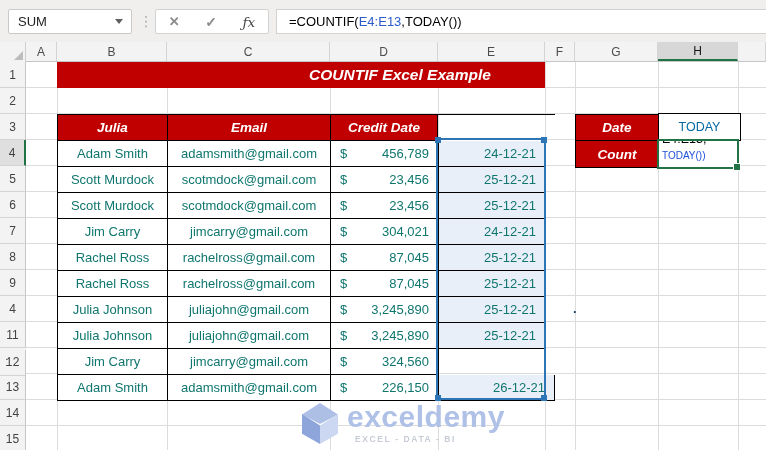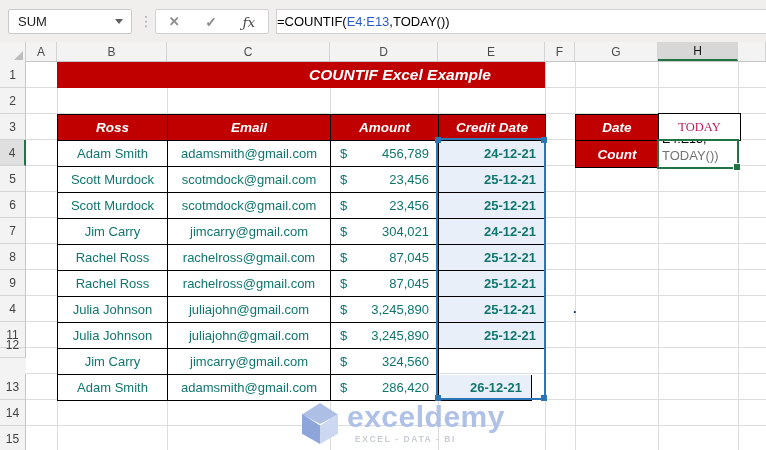--- a/index.html
+++ b/index.html
@@ -15,21 +15,21 @@
             border-top:5px solid #5f5f5f;margin-right:8px;}
   .vdots{position:absolute;left:139px;top:12px;color:#a8a8a8;font-size:14px;line-height:18px;}
   .fbtns{position:absolute;left:155px;top:9px;width:114px;height:25px;background:#fff;
          border:1px solid #d2d2d2;border-radius:2px;display:flex;align-items:center;
          justify-content:space-around;box-sizing:border-box;}
   .fbtns .x{color:#8b8b8b;font-size:13px;font-weight:bold;}
   .fbtns .chk{color:#8b8b8b;font-size:14px;font-weight:bold;}
   .fbtns .fx{color:#454545;font-size:13.5px;font-style:italic;font-family:"DejaVu Serif",serif;}
   .fbar{position:absolute;left:276px;top:9px;width:492px;height:25px;background:#fff;
         border:1px solid #d2d2d2;display:flex;align-items:center;font-size:13px;color:#000;box-sizing:border-box;}
-  .fbar .txt{padding-left:0;white-space:pre;}
+  .fbar .txt{padding-left:12px;white-space:pre;}
   .fbar .ref{color:var(--formula-ref-blue,#2B5CC8);}
 
   
   .colheads{position:absolute;left:0;top:42px;width:766px;height:20px;background:#f3f3f3;
             border-bottom:1px solid #c6c6c6;box-sizing:border-box;}
   .colh{position:absolute;top:0;height:19px;display:flex;align-items:center;justify-content:center;
         font-size:12px;color:#4c4c4c;border-right:1px solid #d4d4d4;box-sizing:border-box;}
   .colh.sel{background:#d7d7d7;border-bottom:2px solid var(--editing-border-green,#217346);color:#141414;}
   .corner{position:absolute;left:0;top:42px;width:26px;height:20px;background:#f3f3f3;
           border-right:1px solid #cfcfcf;box-sizing:border-box;}
@@ -52,38 +52,38 @@
   .banner span{color:#fff;font-weight:bold;font-style:italic;font-size:15.5px;white-space:nowrap;}
 
   
   #datatable{position:absolute;left:57px;top:114px;border-top:1px solid #000;border-left:1px solid #000;}
   .trow{display:flex;height:26px;}
   .tcell{box-sizing:border-box;border-right:1px solid #000;border-bottom:1px solid #000;
          display:flex;align-items:center;justify-content:center;font-size:13px;color:#0f766e;background:#fff;
          white-space:nowrap;overflow:hidden;}
   .tcell.hdr{background:var(--brand-red,#C00000);color:#fff;font-weight:bold;font-style:italic;font-size:13.5px;}
   .tcell.amount{justify-content:space-between;padding:0 9px;}
-  .tcell.date{justify-content:flex-end;padding-right:9px;background:var(--selection-fill-blue,#E9EFF9);font-weight:bold;}
+  .tcell.date{justify-content:flex-end;padding-right:9px;background:var(--selection-fill-blue,#E9EFF9);}
 
   
   .selbox{position:absolute;left:436px;top:138px;width:110px;height:262px;box-sizing:border-box;
           border:2px solid var(--selection-border-blue,#2E75B6);pointer-events:none;}
   .handle{position:absolute;width:6px;height:6px;background:var(--selection-border-blue,#2E75B6);}
   .h-tl{left:-3px;top:-3px;} .h-tr{right:-3px;top:-3px;} .h-bl{left:-3px;bottom:-3px;} .h-br{right:-3px;bottom:-3px;}
 
   
   .scell{position:absolute;box-sizing:border-box;border:1px solid #000;display:flex;
          align-items:center;justify-content:center;white-space:nowrap;}
   .scell.red{background:var(--brand-red,#C00000);color:#fff;font-weight:bold;font-style:italic;font-size:13.5px;}
-  #cell-date-value{background:#fff;border-width:1.5px;font-size:12.5px;color:#be185d;font-family:Liberation Serif, serif;}
+  #cell-date-value{background:#fff;border-width:1.5px;font-size:12.5px;color:#0369a1;}
   #cell-edit{position:absolute;left:657px;top:139px;width:82px;height:30px;background:#fff;
              border:2px solid var(--editing-border-green,#217346);box-sizing:border-box;padding-left:3px;}
   #cell-edit .clip{height:6px;overflow:hidden;}
   #cell-edit .clip span{display:block;margin-top:-9px;font-size:12.5px;color:#000;}
-  #cell-edit .line{font-size:13px;line-height:17px;color:#737373;}
+  #cell-edit .line{font-size:10px;line-height:17px;color:#1d4ed8;}
   #cell-edit .fill{position:absolute;right:-4px;bottom:-4px;width:6px;height:6px;
                    background:var(--editing-border-green,#217346);border:1px solid #fff;}
 
   .dot{position:absolute;left:573px;top:301px;font-size:13px;font-weight:bold;color:#17375E;}
 
   
   .wmark{position:absolute;left:295px;top:400px;width:220px;height:50px;}
   .wm-logo{position:absolute;left:3px;top:2px;width:44px;height:45px;}
   .face{position:absolute;}
   .f-top{left:4px;top:1px;width:36px;height:21px;background:#aebfe6;
@@ -133,21 +133,21 @@
     <div class="rowh" style="top: 26px;">2</div>
     <div class="rowh" style="top: 52px;">3</div>
     <div class="rowh sel" style="top: 78px;">4</div>
     <div class="rowh" style="top: 104px;">5</div>
     <div class="rowh" style="top: 130px;">6</div>
     <div class="rowh" style="top: 156px;">7</div>
     <div class="rowh" style="top: 182px;">8</div>
     <div class="rowh" style="top: 208px;">9</div>
     <div class="rowh" style="top: 234px;">4</div>
     <div class="rowh" style="top: 260px;">11</div>
-    <div class="rowh" style="top: 270px;">12</div>
+    <div class="rowh" style="top: 288px; font-family: Liberation Mono, monospace;">12</div>
     <div class="rowh" style="top: 312px;">13</div>
     <div class="rowh" style="top: 338px;">14</div>
     <div class="rowh" style="top: 364px;">15</div>
   </div>
 
 <div id="sheet">
     <div class="vline" style="left: 31px;"></div>
     <div class="vline" style="left: 141px;"></div>
     <div class="vline" style="left: 304px;"></div>
     <div class="vline" style="left: 412px;"></div>
@@ -156,23 +156,22 @@
     <div class="vline" style="left: 632px;"></div>
     <div class="vline" style="left: 712px;"></div>
   </div>
 
 <div class="banner">
   <span>COUNTIF Excel Example</span>
 </div>
 
 <div id="datatable">
     <div class="trow">
-      <div class="tcell hdr" style="width: 110px;">Ross</div>
+      <div class="tcell hdr" style="width: 110px;">Julia</div>
       <div class="tcell hdr" style="width: 163px;">Email</div>
-      <div class="tcell hdr" style="width: 108px;">Amount</div>
       <div class="tcell hdr" style="width: 107px;">Credit Date</div>
     </div>
     <div class="trow">
       <div class="tcell" style="width: 110px;">Adam Smith</div>
       <div class="tcell" style="width: 163px;">adamsmith@gmail.com</div>
       <div class="tcell amount" style="width: 108px;">
         <span>$</span>
         <span>456,789</span>
       </div>
       <div class="tcell date" style="width: 107px;">24-12-21</div>
@@ -246,23 +245,23 @@
       <div class="tcell amount" style="width: 108px;">
         <span>$</span>
         <span>324,560</span>
       </div>
     </div>
     <div class="trow">
       <div class="tcell" style="width: 110px;">Adam Smith</div>
       <div class="tcell" style="width: 163px;">adamsmith@gmail.com</div>
       <div class="tcell amount" style="width: 108px;">
         <span>$</span>
-        <span>286,420</span>
-      </div>
-      <div class="tcell date" style="width: 93px;">26-12-21</div>
+        <span>226,150</span>
+      </div>
+      <div class="tcell date" style="width: 116px;">26-12-21</div>
     </div>
   </div>
 
 <div class="scell red" style="left:575px;top:114px;width:84px;height:27px;">
   <span>Date</span>
 </div>
 <div class="scell" id="cell-date-value" style="left:658px;top:113px;width:83px;height:28px;">
   <span>TODAY</span>
 </div>
 <div class="scell red" style="left:575px;top:140px;width:84px;height:28px;">

